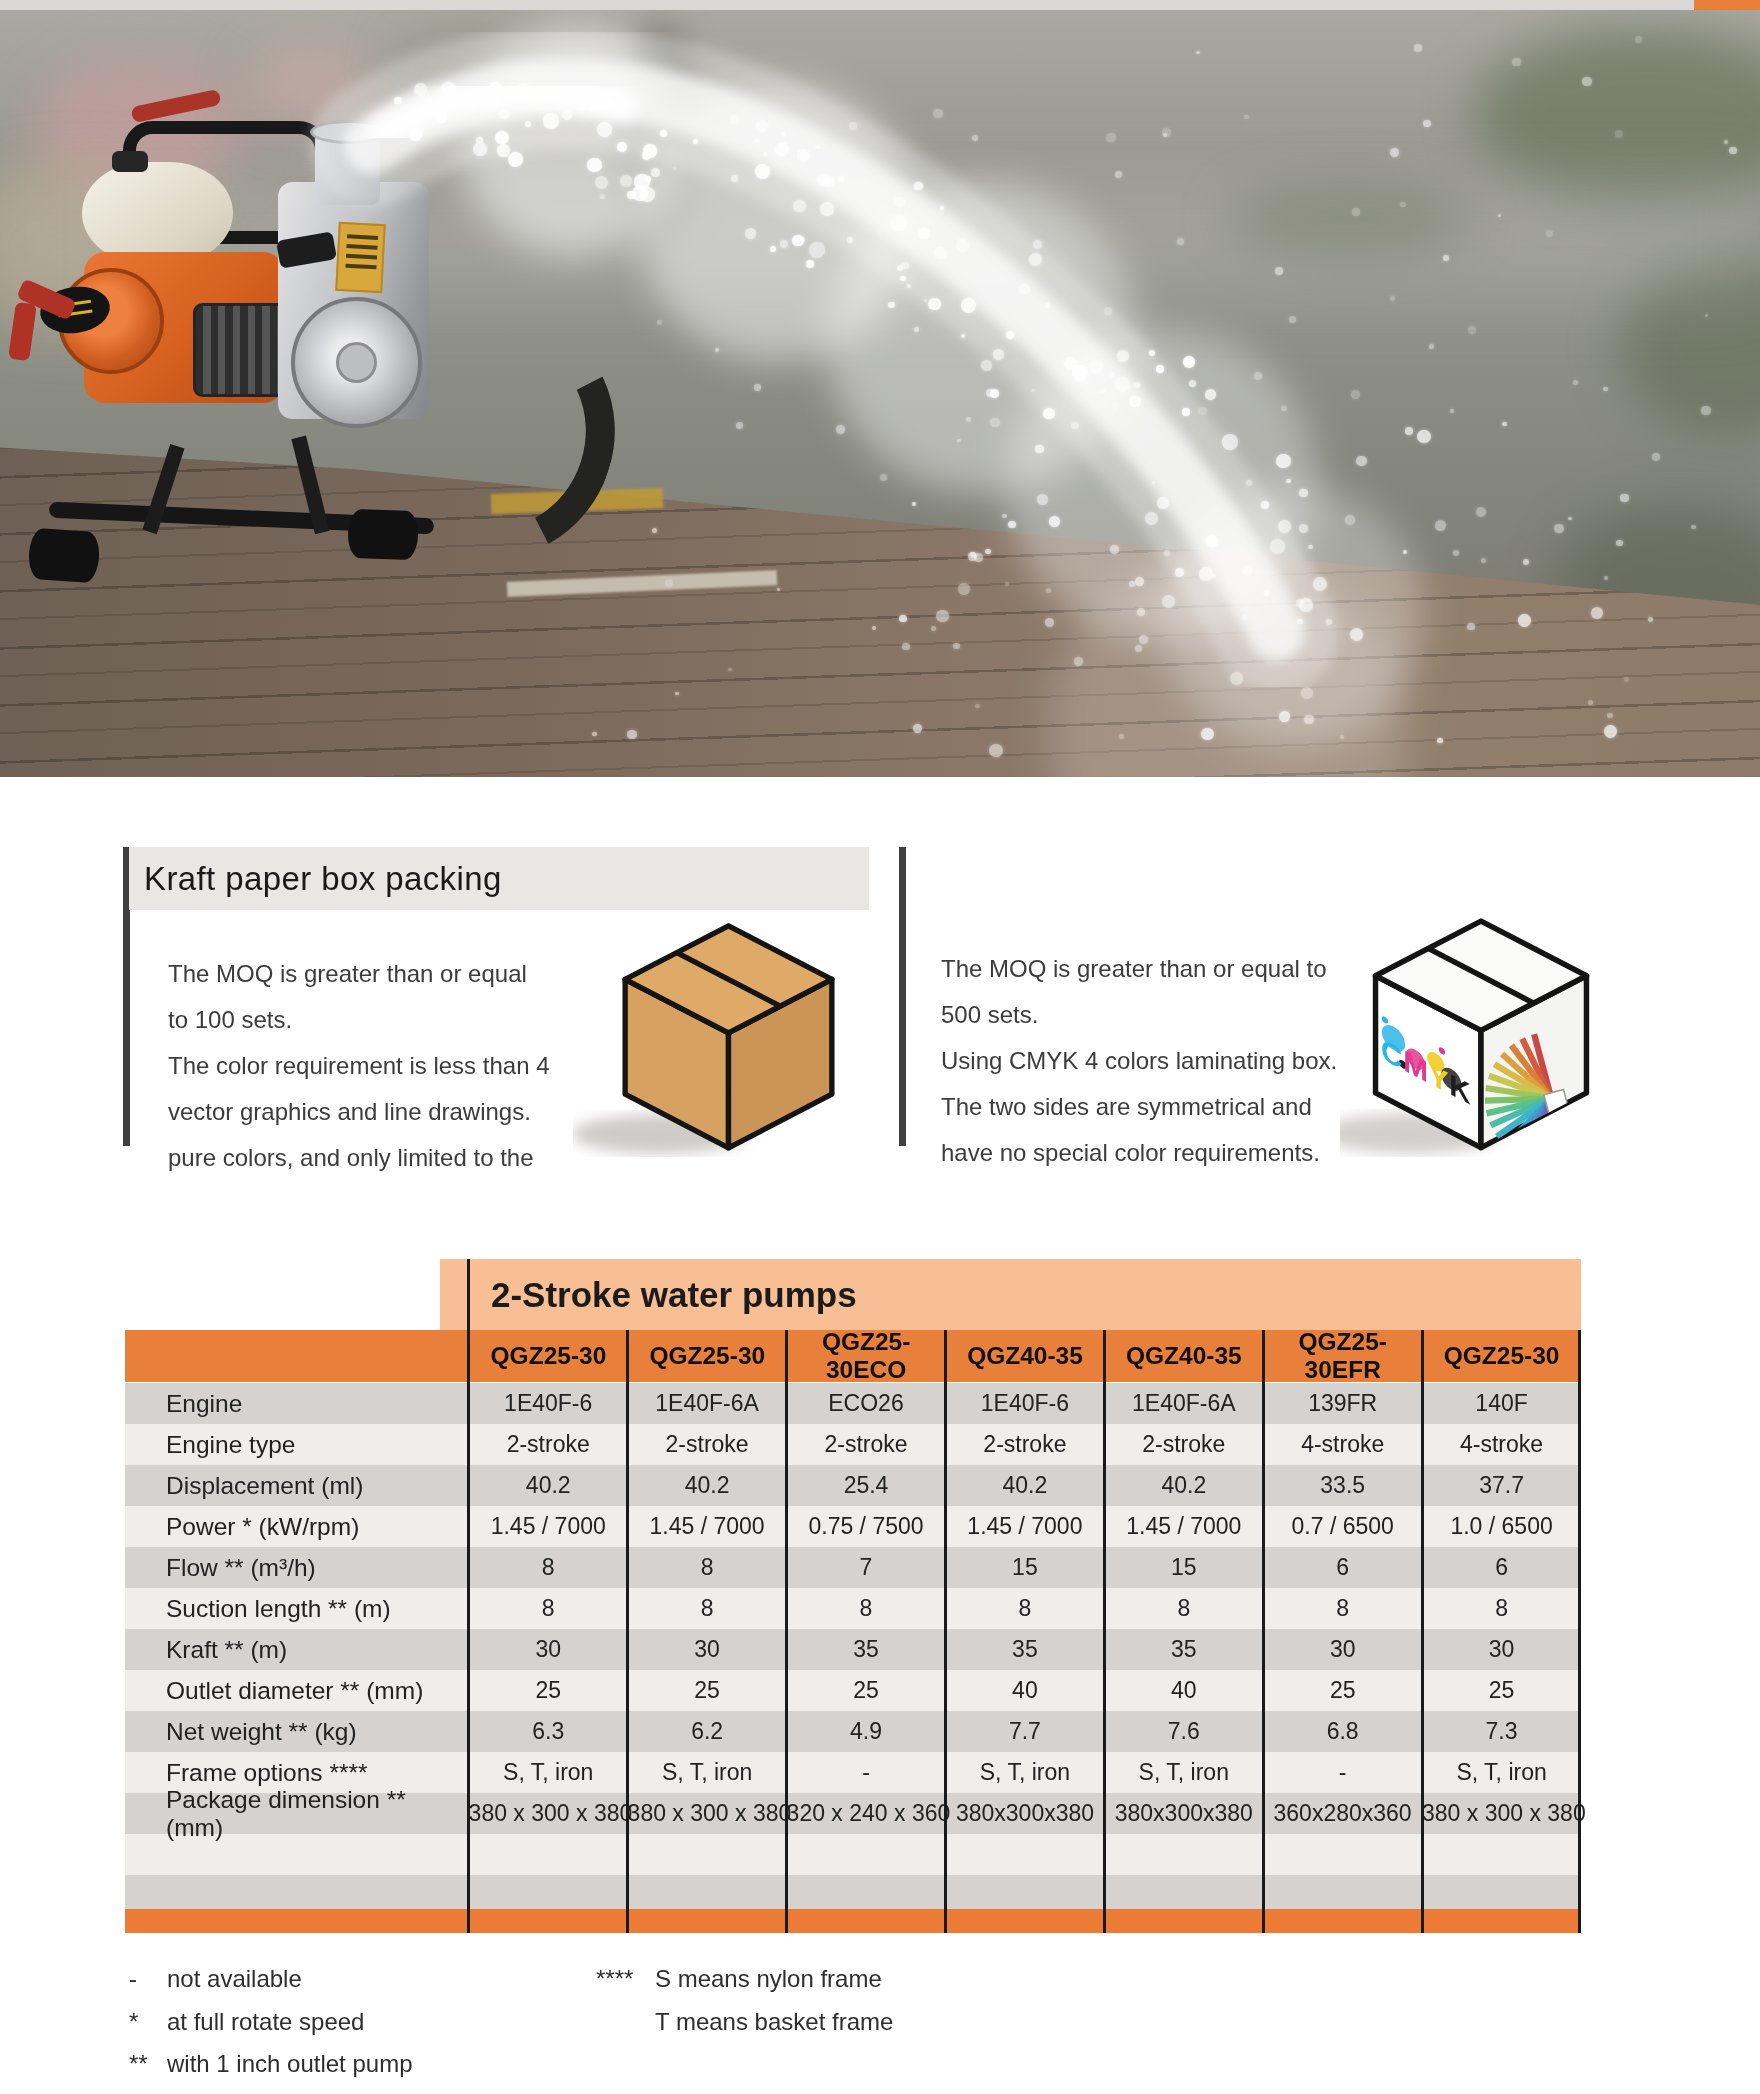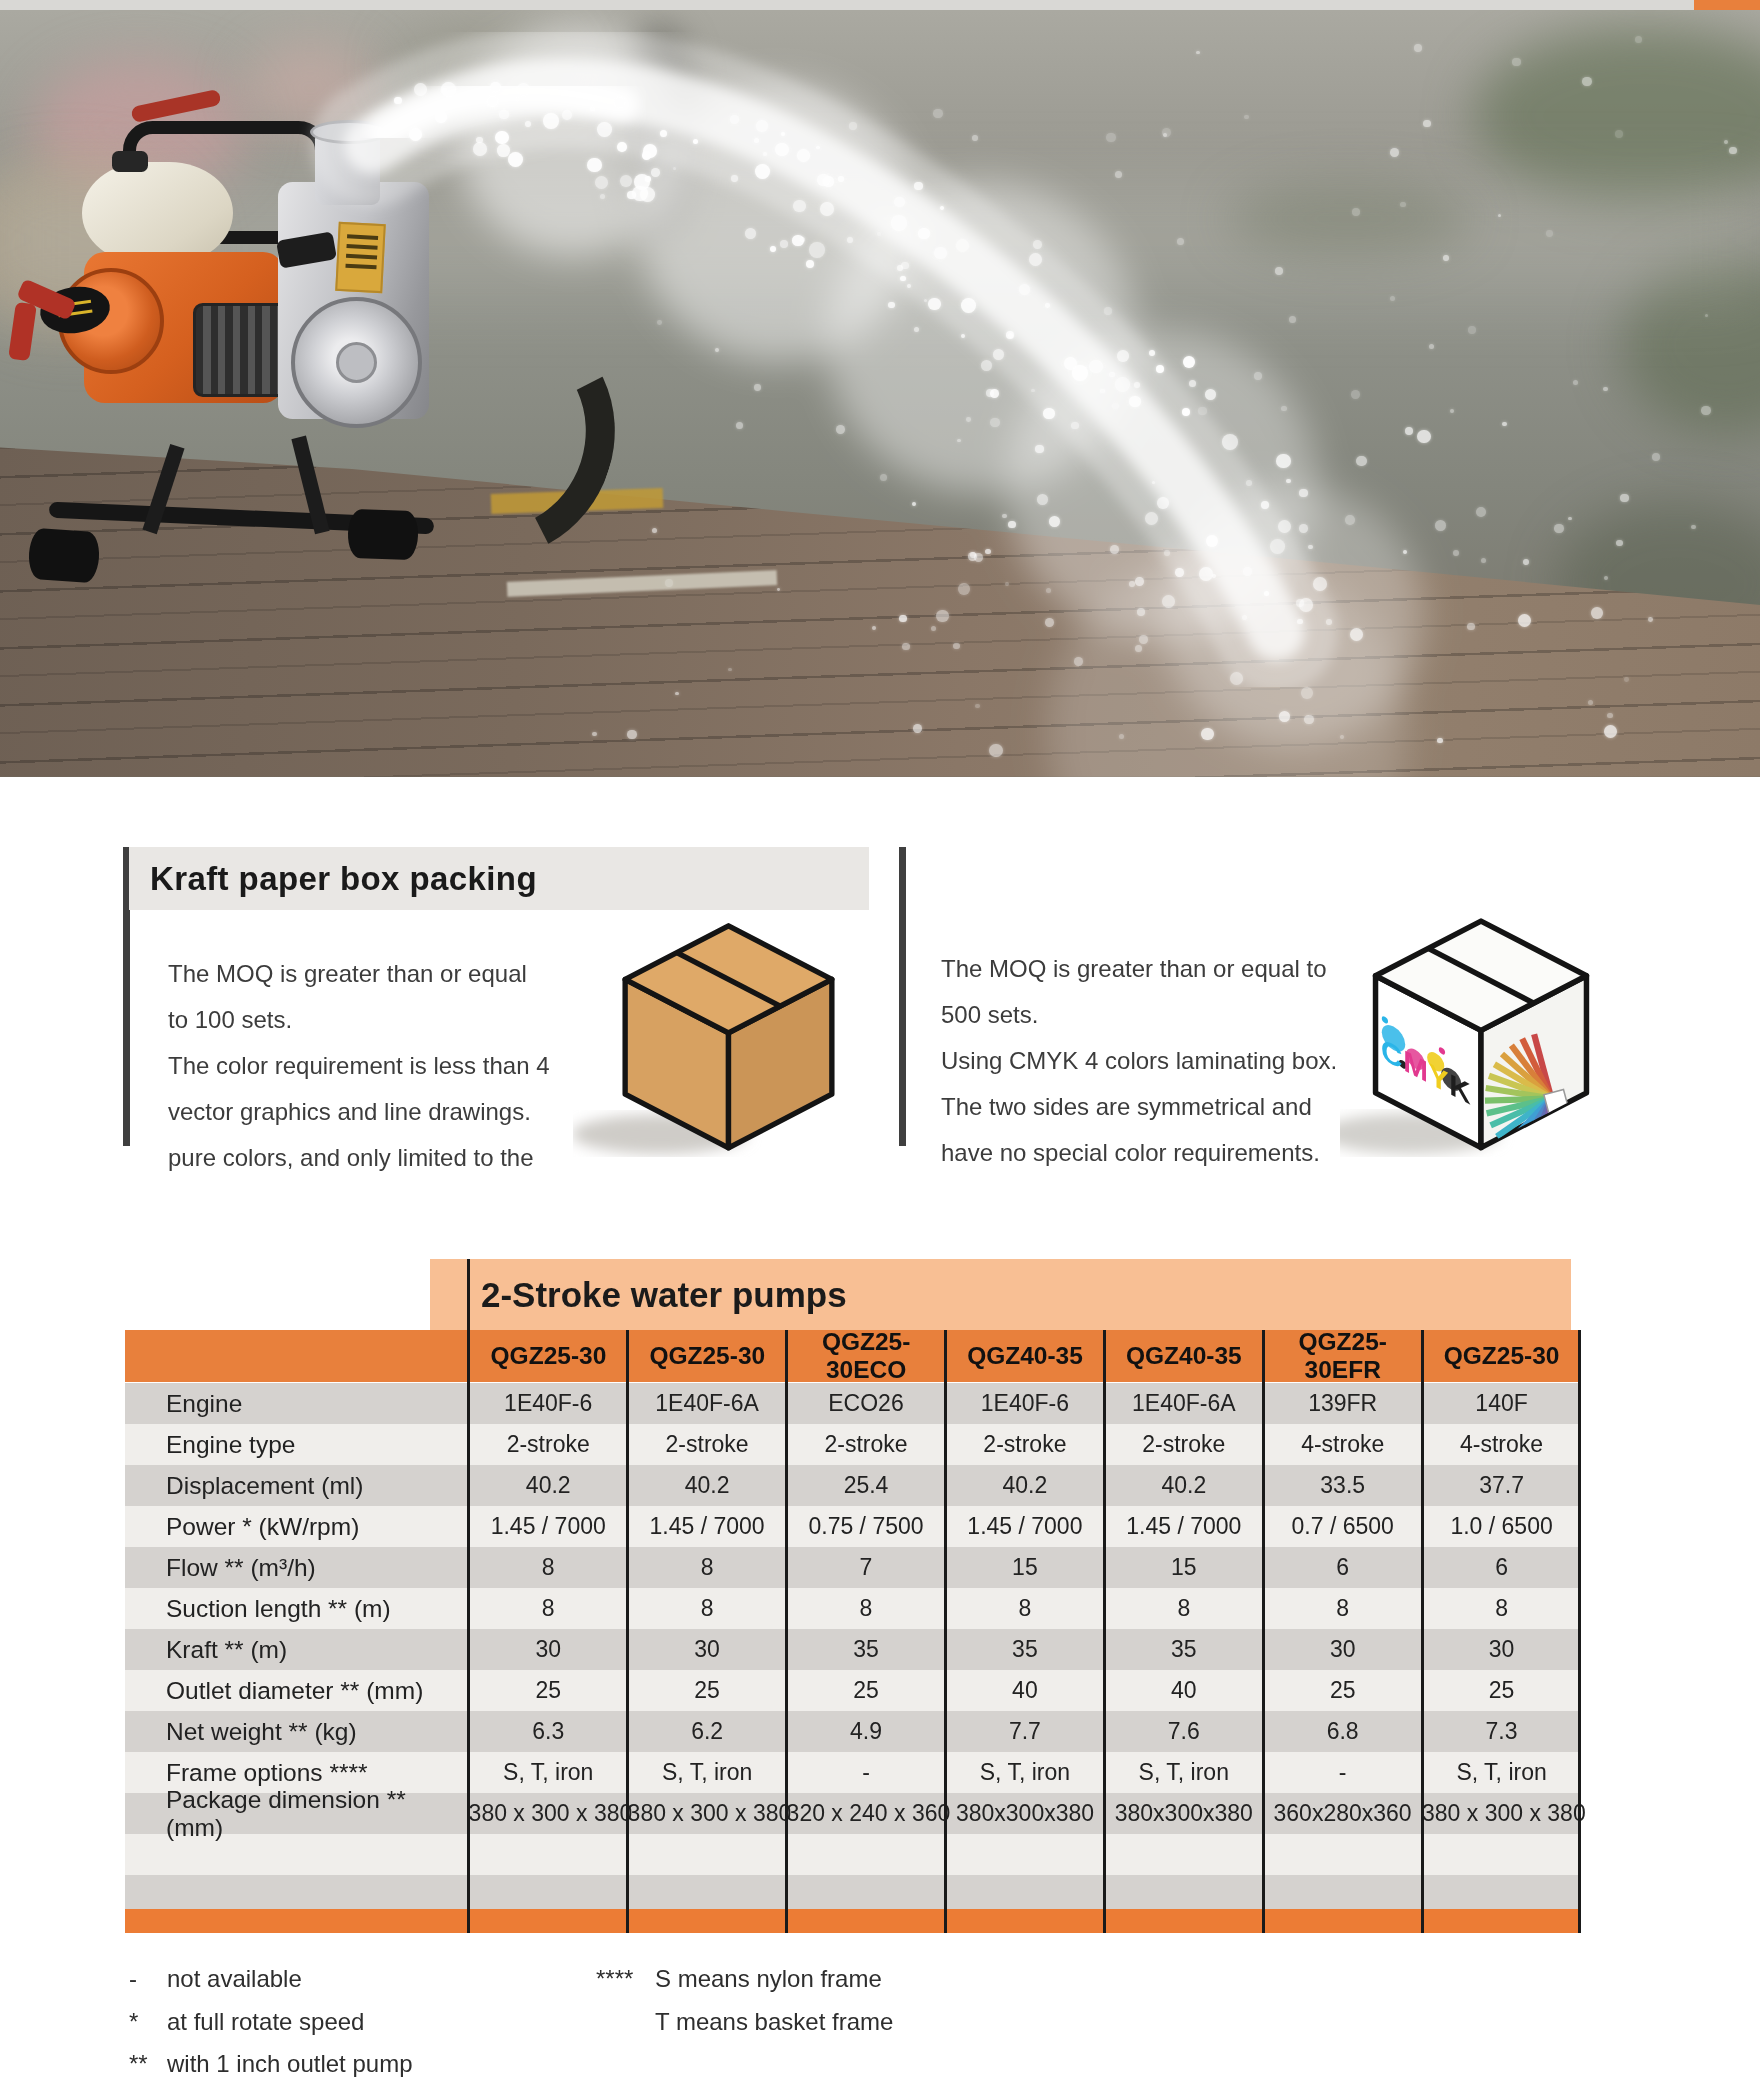--- a/index.html
+++ b/index.html
@@ -73,27 +73,27 @@
   .p-foot2{left:315px;top:426px;width:70px;height:49px;background:#111;border-radius:13px/50%;transform:rotate(2deg);}
   .p-hose{left:352px;top:229px;width:229px;height:245px;border:29.5px solid transparent;border-right-color:#23231f;
           border-radius:50%;transform:rotate(18deg);}
 
   .spray-svg{position:absolute;left:0;top:0;width:1760px;height:767px;}
   .drop{position:absolute;background:#fff;border-radius:50%;box-shadow:0 0 3.3px rgba(255,255,255,.75);}
 
   
   .sec-bar{position:absolute;width:6.5px;height:299px;top:847px;background:#3f3f3f;}
   .sec-titlebar{position:absolute;top:847px;height:63px;background:#e9e7e4;display:flex;align-items:center;}
-  .sec-title{font-size:33px;font-weight:bold;color:#1a1a1a;padding-left:21px;letter-spacing:0.4px;}
+  .sec-title{font-size:33px;font-weight:normal;color:#1a1a1a;padding-left:15px;letter-spacing:0.4px;}
   .sec-body{position:absolute;font-size:24px;color:#3c3c3c;line-height:46px;}
   .box-illu{position:absolute;}
 
   
   .spec-table{position:absolute;left:125px;top:1259px;width:1456px;height:674px;}
-  .tbl-peach{position:absolute;left:305px;top:0;width:1141px;height:71px;background:#f8bf94;display:flex;align-items:center;}
+  .tbl-peach{position:absolute;left:315px;top:0;width:1141px;height:71px;background:#f8bf94;display:flex;align-items:center;}
   .tbl-title{font-size:35px;font-weight:bold;color:#1b1b1b;padding-left:51px;}
   .tbl-header{position:absolute;left:0;top:71px;width:1456px;height:52px;background:#e8803c;
               display:flex;align-items:center;padding-left:344px;}
   .hcell{width:159px;text-align:center;font-size:24.5px;font-weight:bold;color:#111;}
   .tbl-rows{position:absolute;left:0;top:124px;width:1456px;}
   .trow{display:flex;align-items:center;height:41px;}
   .trow.dark{background:#d5d2cf;}
   .trow.light{background:#f0eeeb;}
   .tlabel{width:344px;padding-left:41px;font-size:24.5px;color:#222;}
   .tcell{width:159px;text-align:center;font-size:23px;color:#222;white-space:nowrap;}

